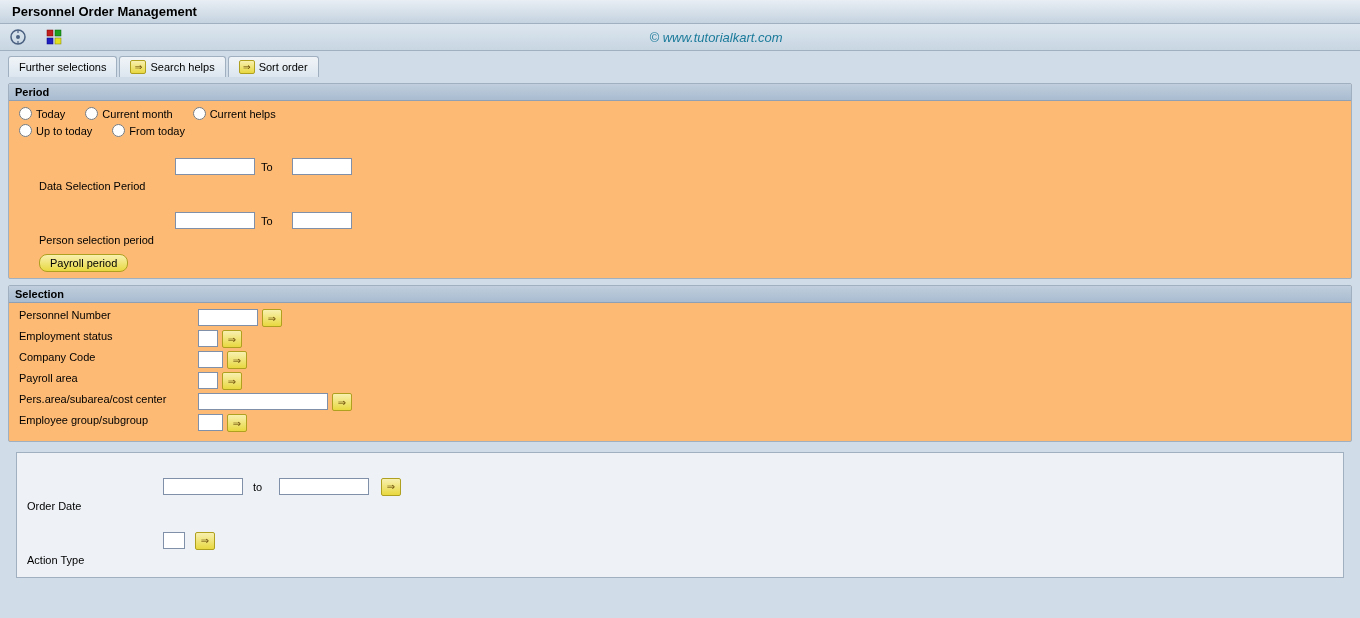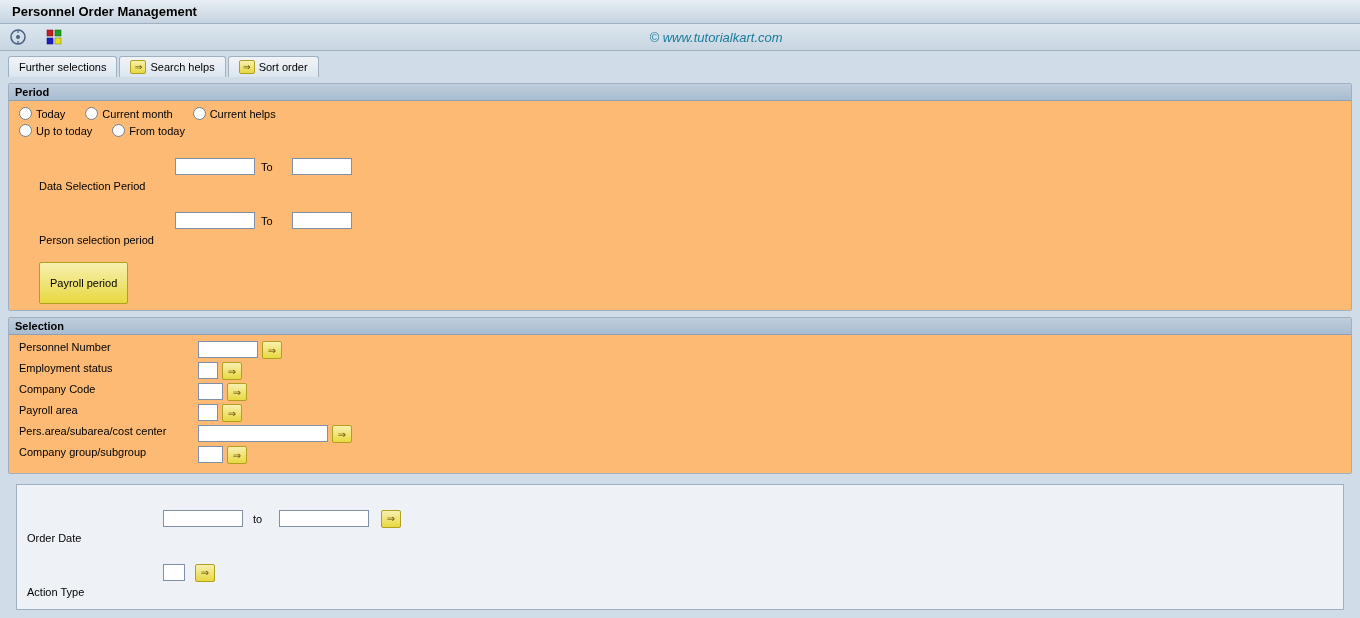--- a/index.html
+++ b/index.html
@@ -122,25 +122,25 @@
     .text-input {
       border: 1px solid #8090a8;
       background: #fff;
       padding: 1px 3px;
       font-size: 11px;
       height: 17px;
     }
     .payroll-btn {
       background: linear-gradient(to bottom, #f8f0b0, #e8d840);
       border: 1px solid #b0a020;
-      padding: 14px 10px;
-      font-size: 11px;
-      cursor: pointer;
-      border-radius: 2px;
-      margin-top: 12px;
+      padding: 2px 10px;
+      font-size: 11px;
+      cursor: pointer;
+      border-radius: 8px;
+      margin-top: 4px;
     }
     .selection-row {
       display: flex;
       align-items: flex-start;
       gap: 4px;
       margin-bottom: 3px;
     }
     .sel-label {
       font-size: 11px;
       min-width: 175px;
@@ -316,21 +316,21 @@
         <span class="sel-arrow">⇒</span>
       </div>
 
       <div class="selection-row">
         <span class="sel-label">Pers.area/subarea/cost center</span>
         <input type="text" class="text-input" style="width: 130px;" value="">
         <span class="sel-arrow">⇒</span>
       </div>
 
       <div class="selection-row">
-        <span class="sel-label">Company group/subgroup</span>
+        <span class="sel-label">Employee group/subgroup</span>
         <input type="text" class="text-input" style="width: 25px;" value="">
         <span class="sel-arrow">⇒</span>
       </div>
     </div>
   </div>
 
   <div style="margin-top:4px;">
     <div class="bottom-tab-section">
 
       <div class="field-row">

